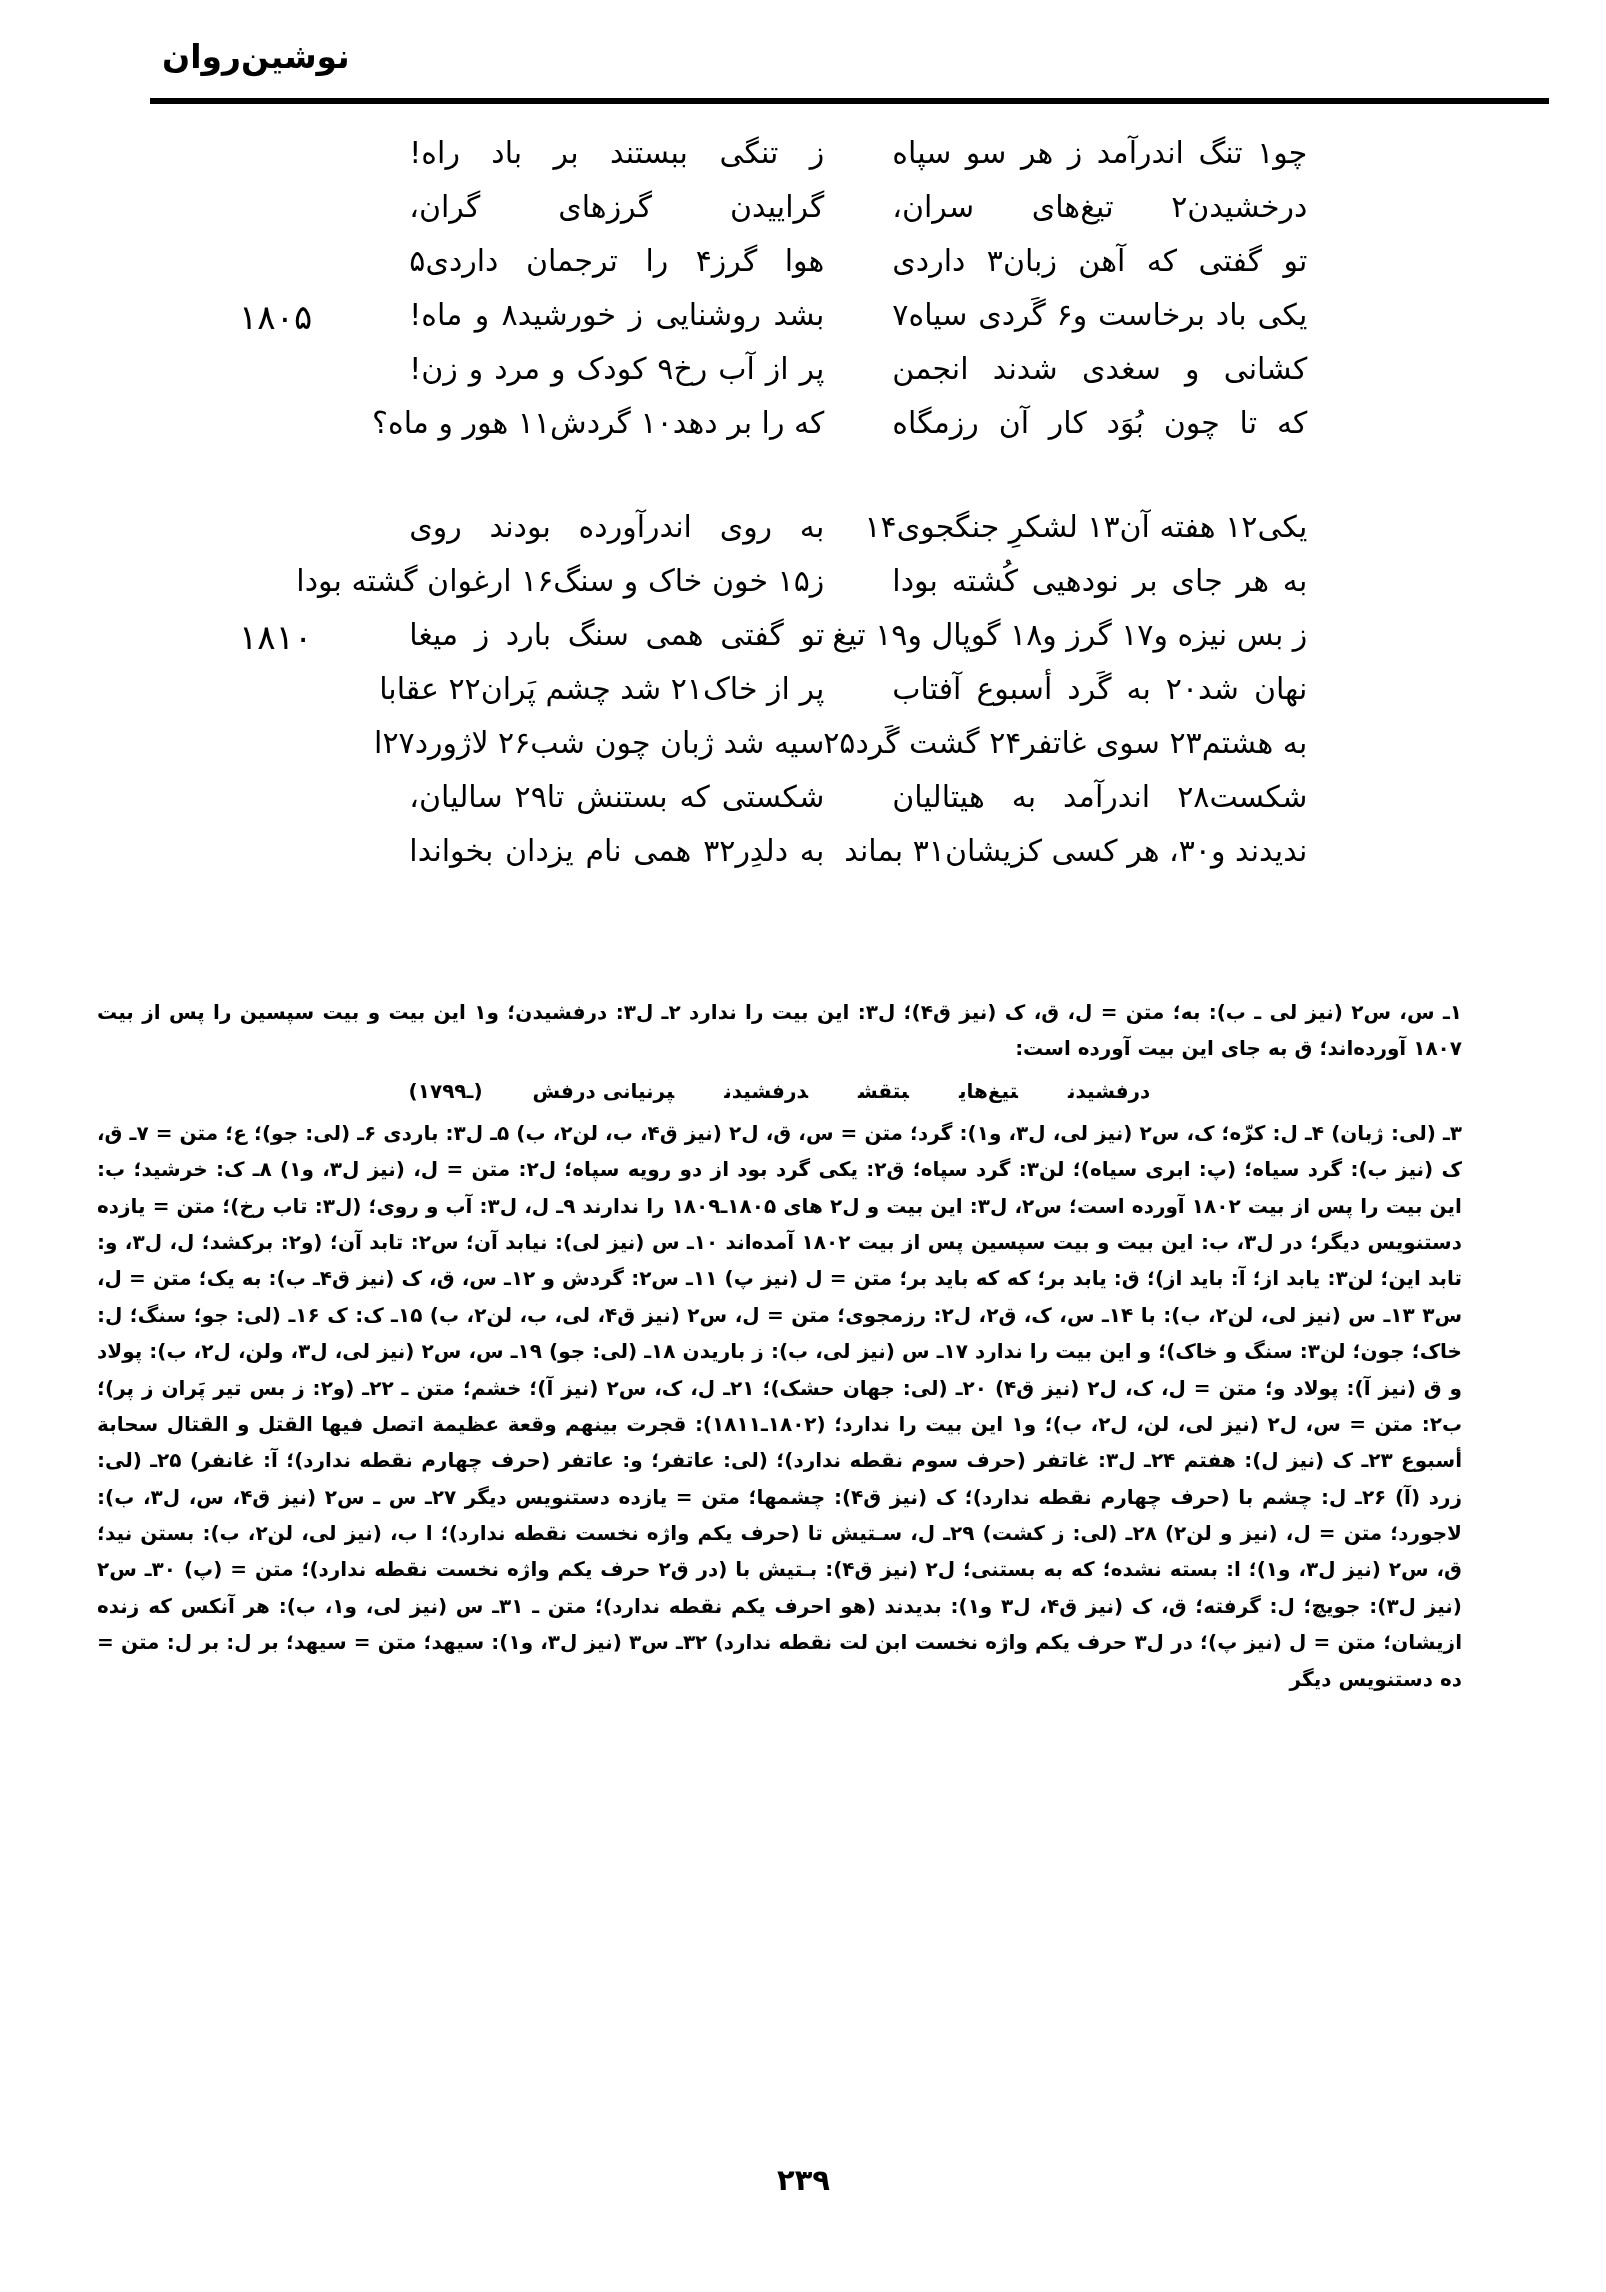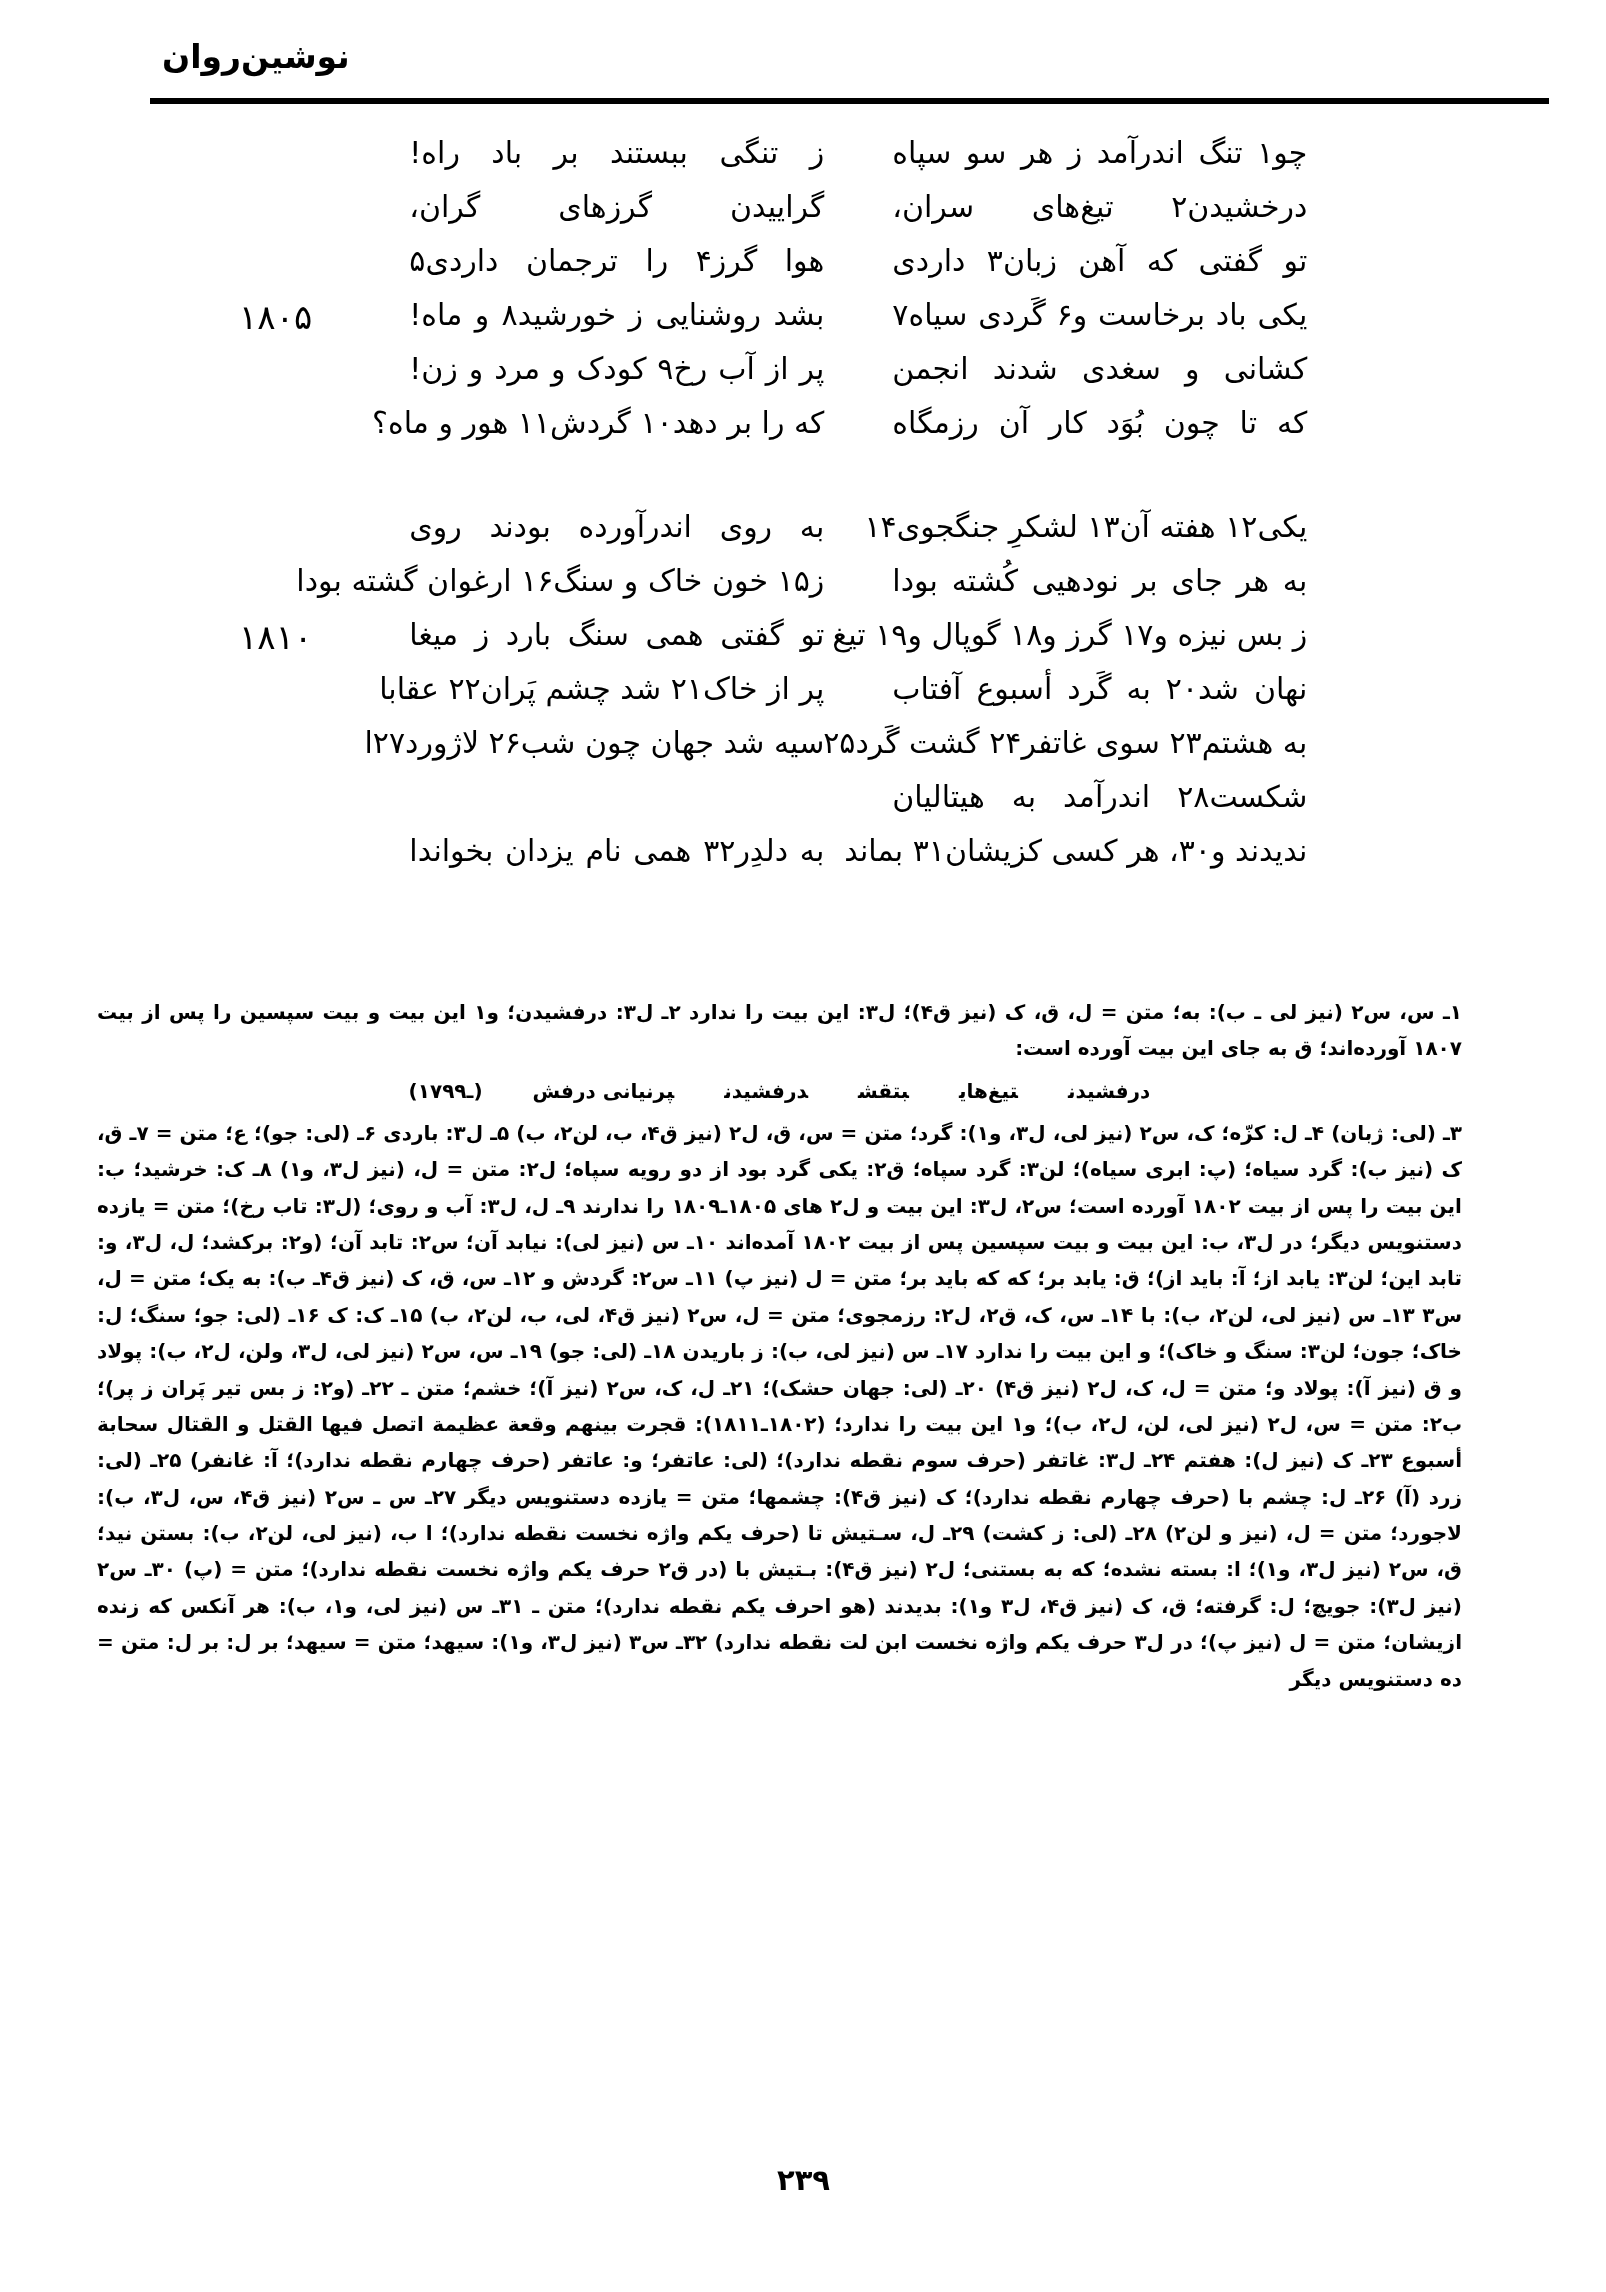--- a/index.html
+++ b/index.html
@@ -212,27 +212,28 @@
         <div class="lineno"></div>
         <div class="couplet">
           <div class="hemi a">نهان شد۲۰ به گَرد أسبوع آفتاب</div>
           <div class="hemi b">پر از خاک۲۱ شد چشم پَران۲۲ عقابا</div>
         </div>
       </div>
       <div class="couplet-wrap">
         <div class="lineno"></div>
         <div class="couplet">
           <div class="hemi a">به هشتم۲۳ سوی غاتفر۲۴ گشت گَرد۲۵</div>
-          <div class="hemi b">سیه شد جهان چون شب۲۶ لاژورد۲۷ا</div>
+          <div class="hemi b">سیه شد ژبان چون شب۲۶ لاژورد۲۷ا</div>
         </div>
       </div>
       <div class="couplet-wrap">
         <div class="lineno"></div>
         <div class="couplet">
           <div class="hemi a">شکست۲۸ اندرآمد به هیتالیان</div>
+          <div class="hemi b">شکستی که بستنش تا۲۹ سالیان،</div>
         </div>
       </div>
       <div class="couplet-wrap">
         <div class="lineno"></div>
         <div class="couplet">
           <div class="hemi a">ندیدند و۳۰، هر کسی کزیشان۳۱ بماند</div>
           <div class="hemi b">به دلدِر۳۲ همی نام یزدان بخواندا</div>
         </div>
       </div>
     </div>

